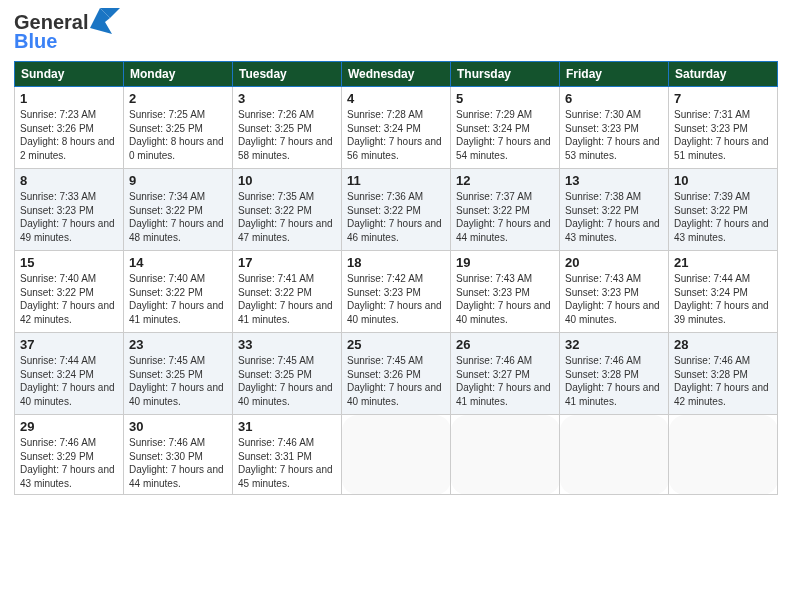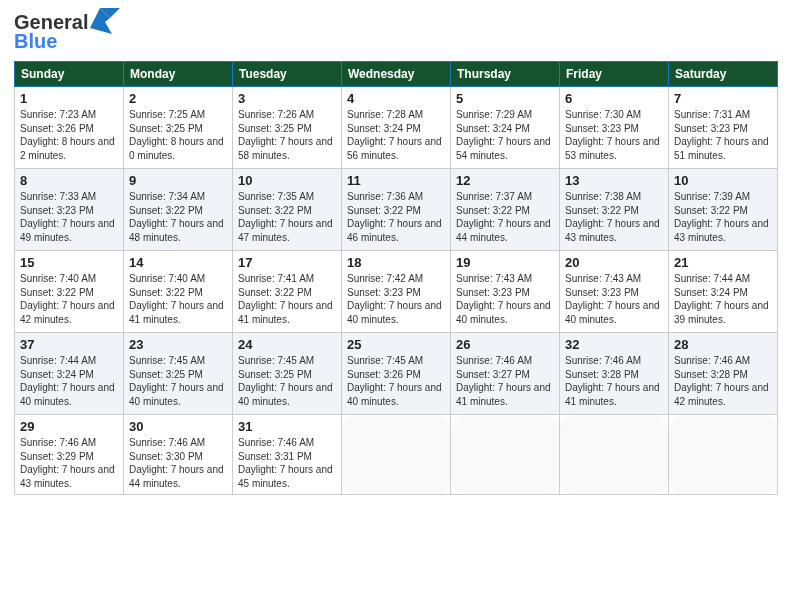--- a/index.html
+++ b/index.html
@@ -213,21 +213,21 @@
         <tr>
           <td>
             <span class="day-num">37</span>
             <div class="day-info">Sunrise: 7:44 AM<br>Sunset: 3:24 PM<br>Daylight: 7 hours and 40 minutes.</div>
           </td>
           <td>
             <span class="day-num">23</span>
             <div class="day-info">Sunrise: 7:45 AM<br>Sunset: 3:25 PM<br>Daylight: 7 hours and 40 minutes.</div>
           </td>
           <td>
-            <span class="day-num">24</span>
+            <span class="day-num">33</span>
             <div class="day-info">Sunrise: 7:45 AM<br>Sunset: 3:25 PM<br>Daylight: 7 hours and 40 minutes.</div>
           </td>
           <td>
             <span class="day-num">25</span>
             <div class="day-info">Sunrise: 7:45 AM<br>Sunset: 3:26 PM<br>Daylight: 7 hours and 40 minutes.</div>
           </td>
           <td>
             <span class="day-num">26</span>
             <div class="day-info">Sunrise: 7:46 AM<br>Sunset: 3:27 PM<br>Daylight: 7 hours and 41 minutes.</div>
           </td>

